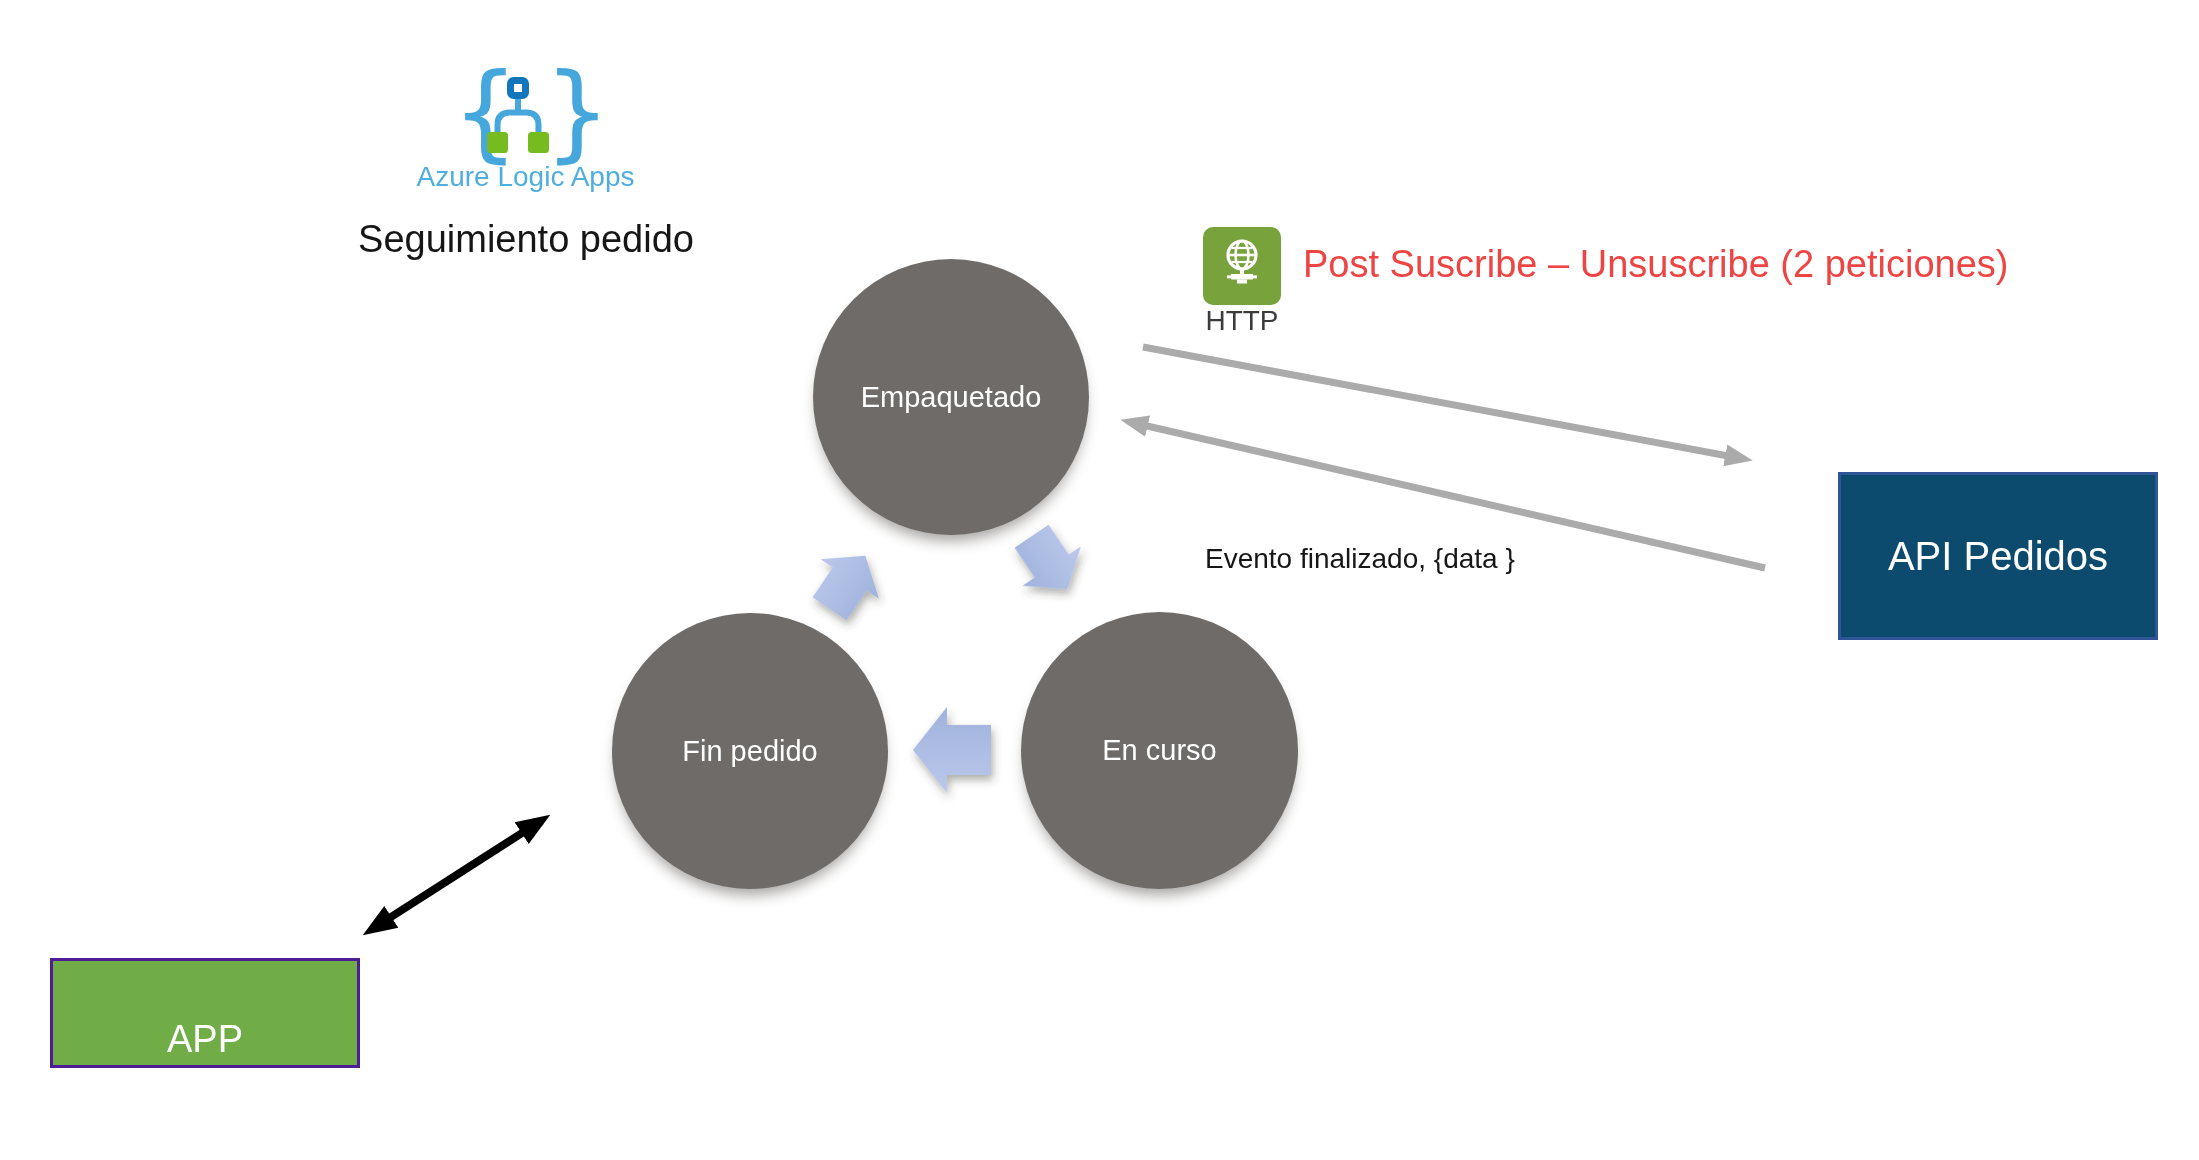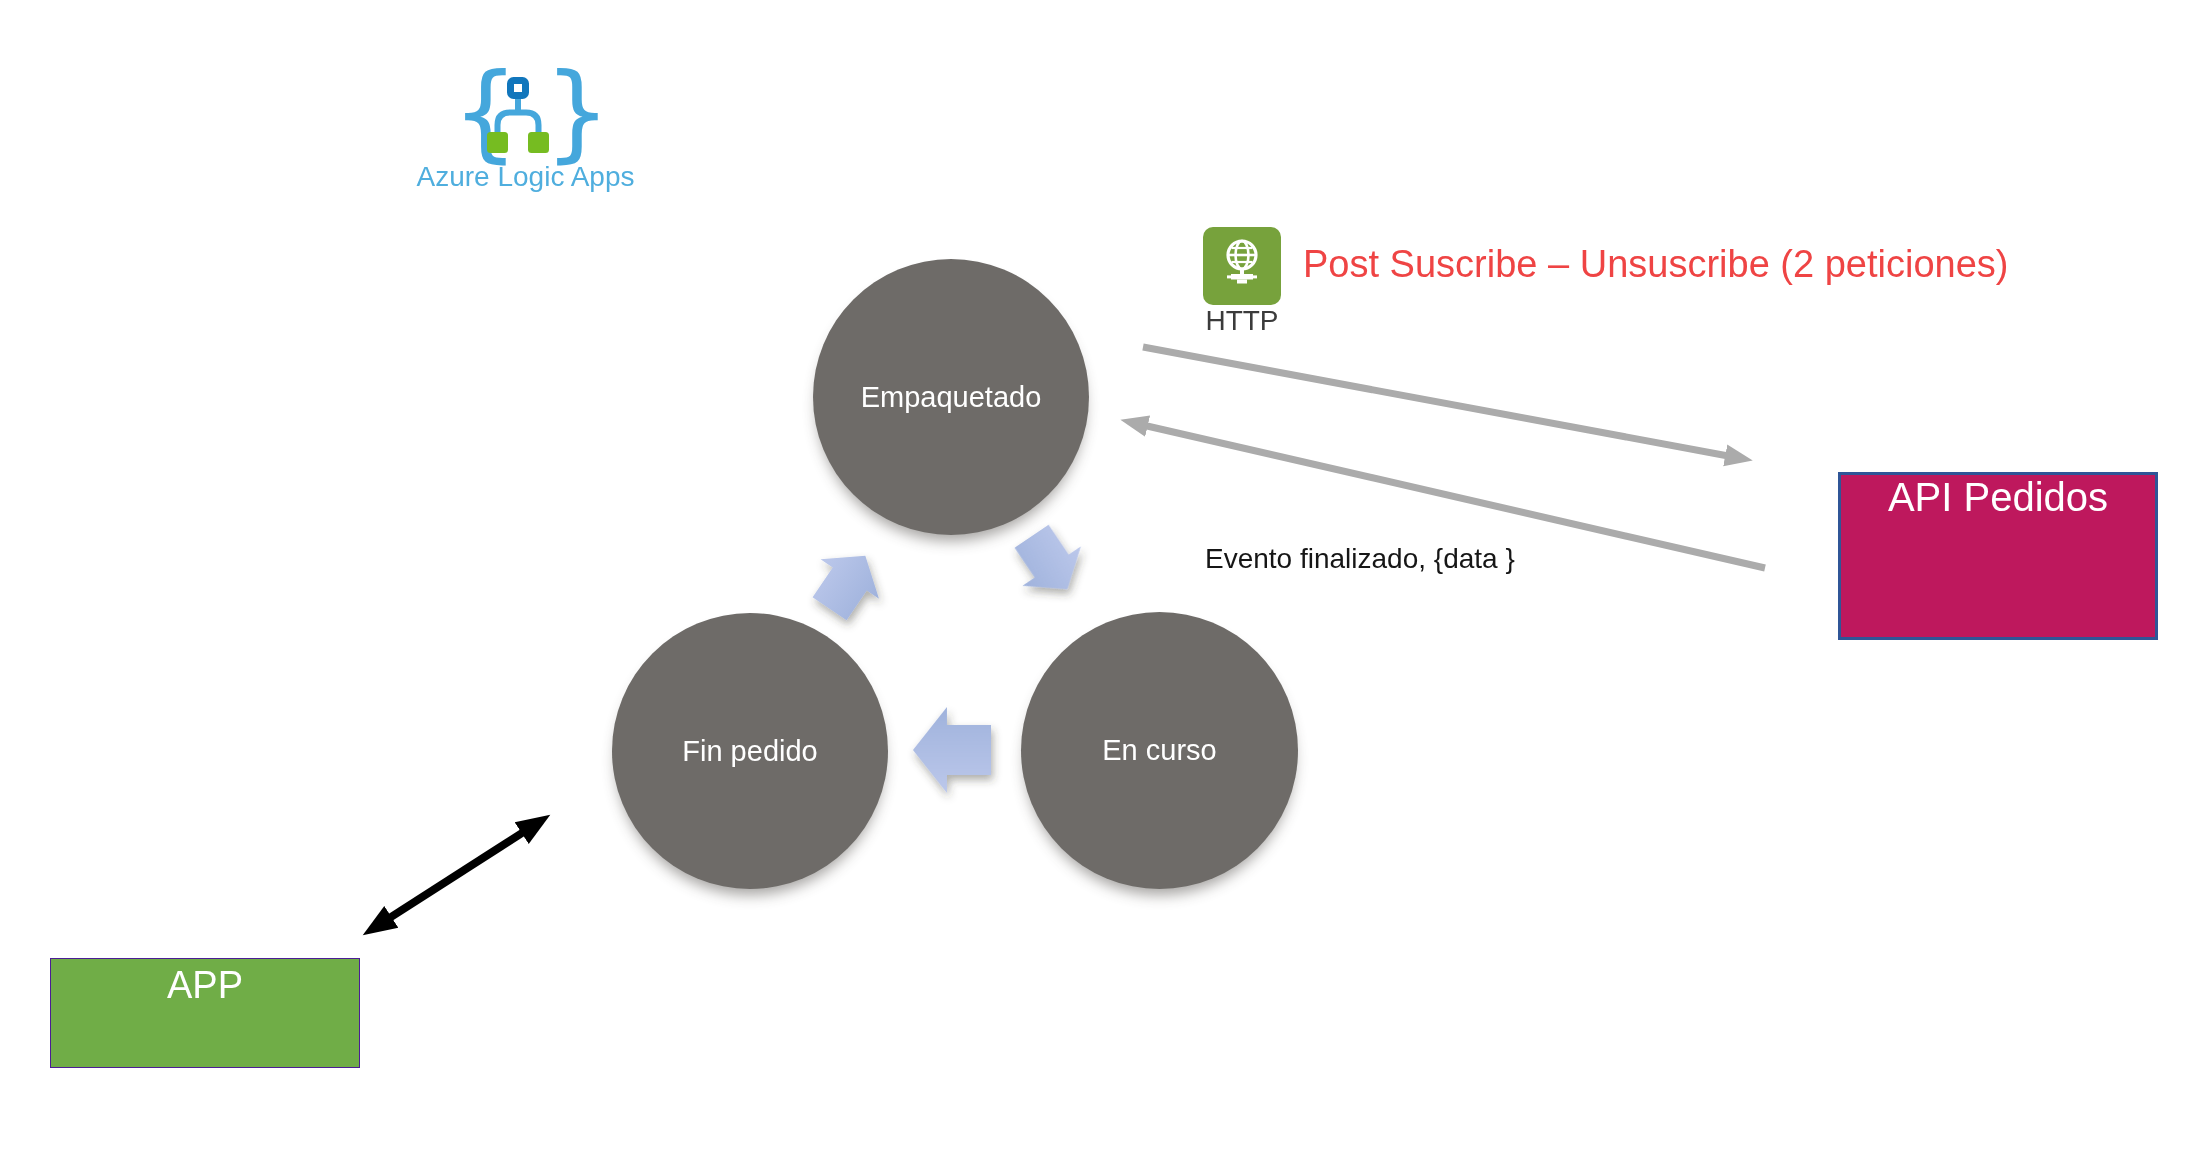--- a/index.html
+++ b/index.html
@@ -45,28 +45,28 @@
     background:#77A23C;border-radius:10px;
     display:flex;align-items:center;justify-content:center;z-index:3;
   }
   .http-label{
     left:1203px;top:305px;width:78px;
     text-align:center;font-size:28px;color:#3b3b3b;z-index:3;
   }
   
   .api-box{
     left:1838px;top:472px;width:320px;height:168px;
-    background:#be185d;border:3px solid #2F5597;box-sizing:border-box;
-    display:flex;align-items:flex-start;justify-content:center;
+    background:#0c4a6e;border:3px solid #2F5597;box-sizing:border-box;
+    display:flex;align-items:center;justify-content:center;
     color:#ffffff;font-size:40px;z-index:3;
   }
   .app-box{
     left:50px;top:958px;width:310px;height:110px;
-    background:#70AD47;border:1px solid #4c1d95;box-sizing:border-box;
-    display:flex;flex-direction:column;align-items:center;justify-content:flex-start;
+    background:#70AD47;border:3px solid #4c1d95;box-sizing:border-box;
+    display:flex;flex-direction:column;align-items:center;justify-content:flex-end;
     color:#ffffff;font-size:38px;line-height:52px;z-index:3;text-align:center;
   }
   
   #vector-layer{left:0;top:0;z-index:2;pointer-events:none;}
 </style>
 </head>
 <body>
 
 <div id="canvas">
 
@@ -105,20 +105,21 @@
       <path d="M -38 -25 L 6 -25 L 6 -43 L 40 0 L 6 43 L 6 25 L -38 25 Z" transform="translate(953,750) rotate(180)" fill="url(#arrowGrad)"></path>
     </g>
 
     <line x1="1143" y1="347" x2="1739" y2="458" stroke="#ABABAB" stroke-width="7" marker-end="url(#grayHead)"></line>
     <line x1="1765" y1="568" x2="1134" y2="423" stroke="#ABABAB" stroke-width="7" marker-end="url(#grayHead)"></line>
 
     <line x1="377" y1="926" x2="536" y2="824" stroke="#000000" stroke-width="8" marker-start="url(#blackHeadStart)" marker-end="url(#blackHead)"></line>
   </svg>
 
   <div class="abs logo-label">Azure Logic Apps</div>
+  <div class="abs title-text">Seguimiento pedido</div>
 
   <div id="node-empaquetado" class="abs cycle-node">
     <span>Empaquetado</span>
   </div>
   <div id="node-encurso" class="abs cycle-node">
     <span>En curso</span>
   </div>
   <div id="node-fin" class="abs cycle-node">
     <span>Fin pedido</span>
   </div>

